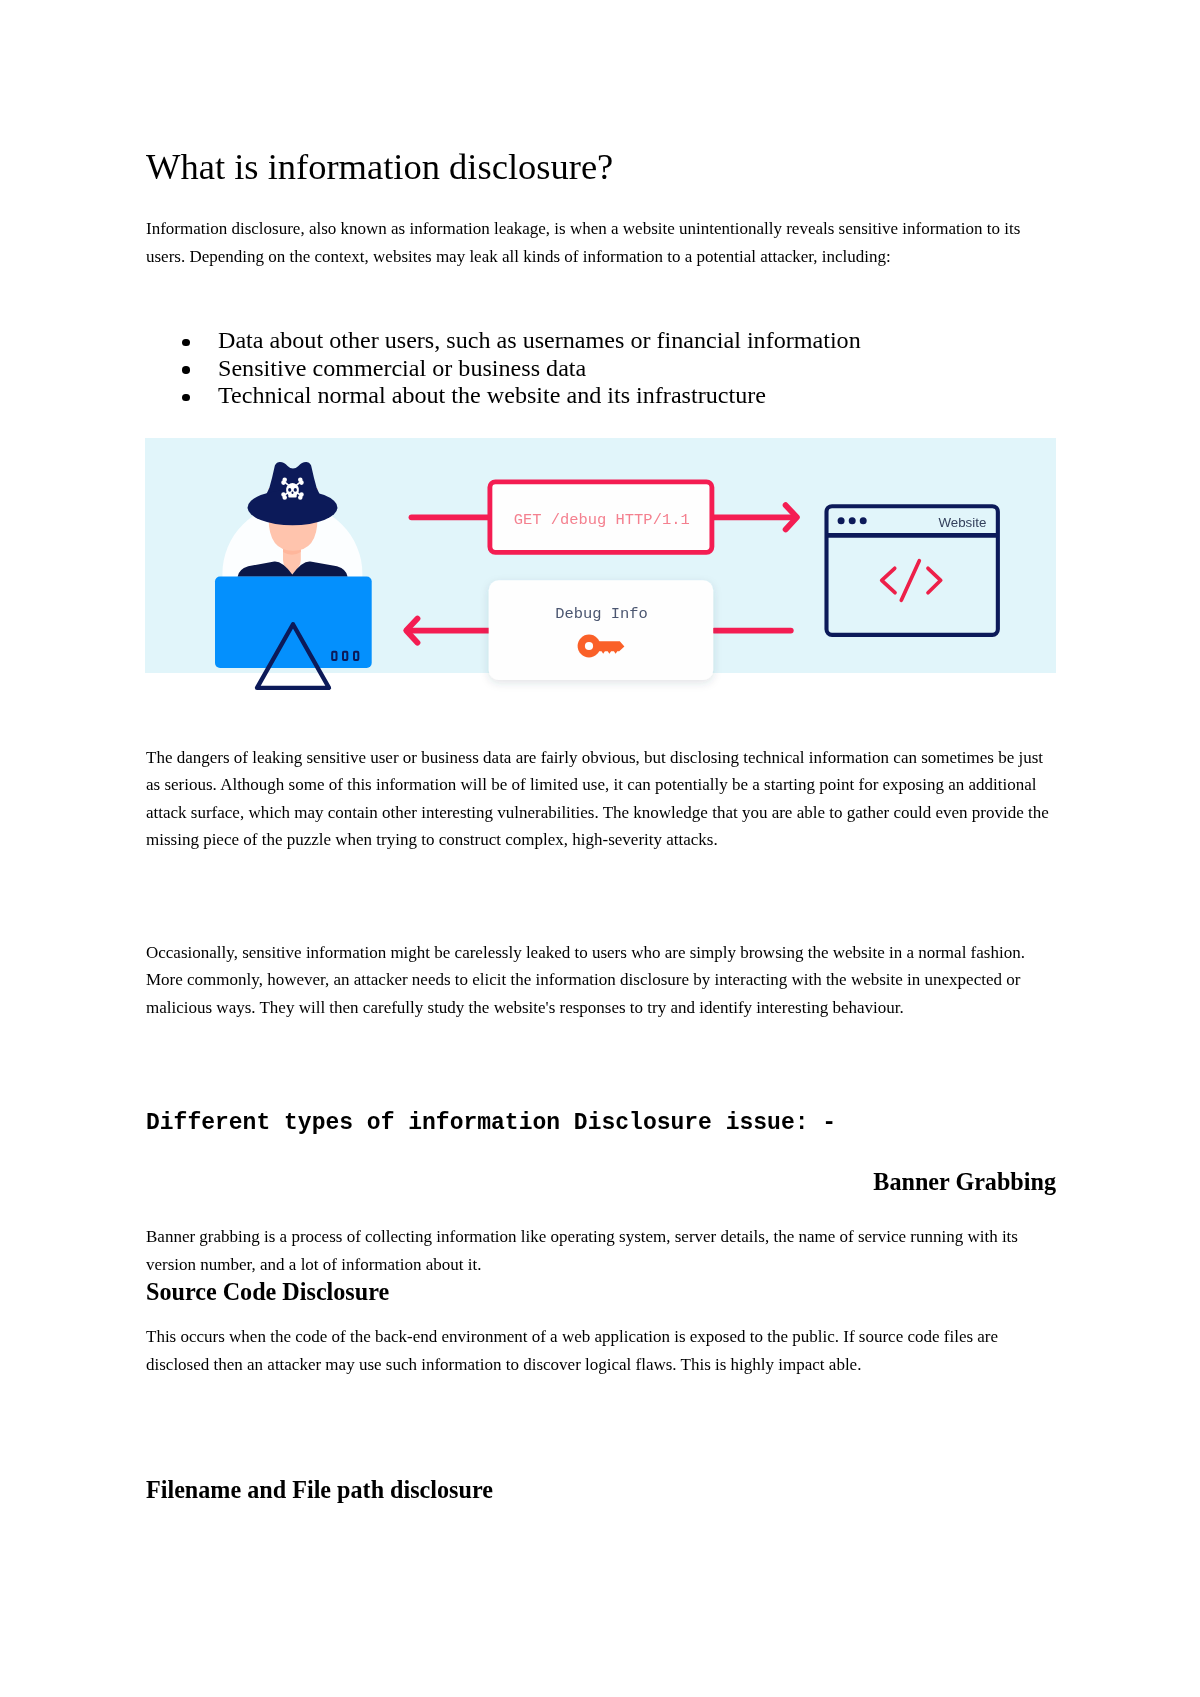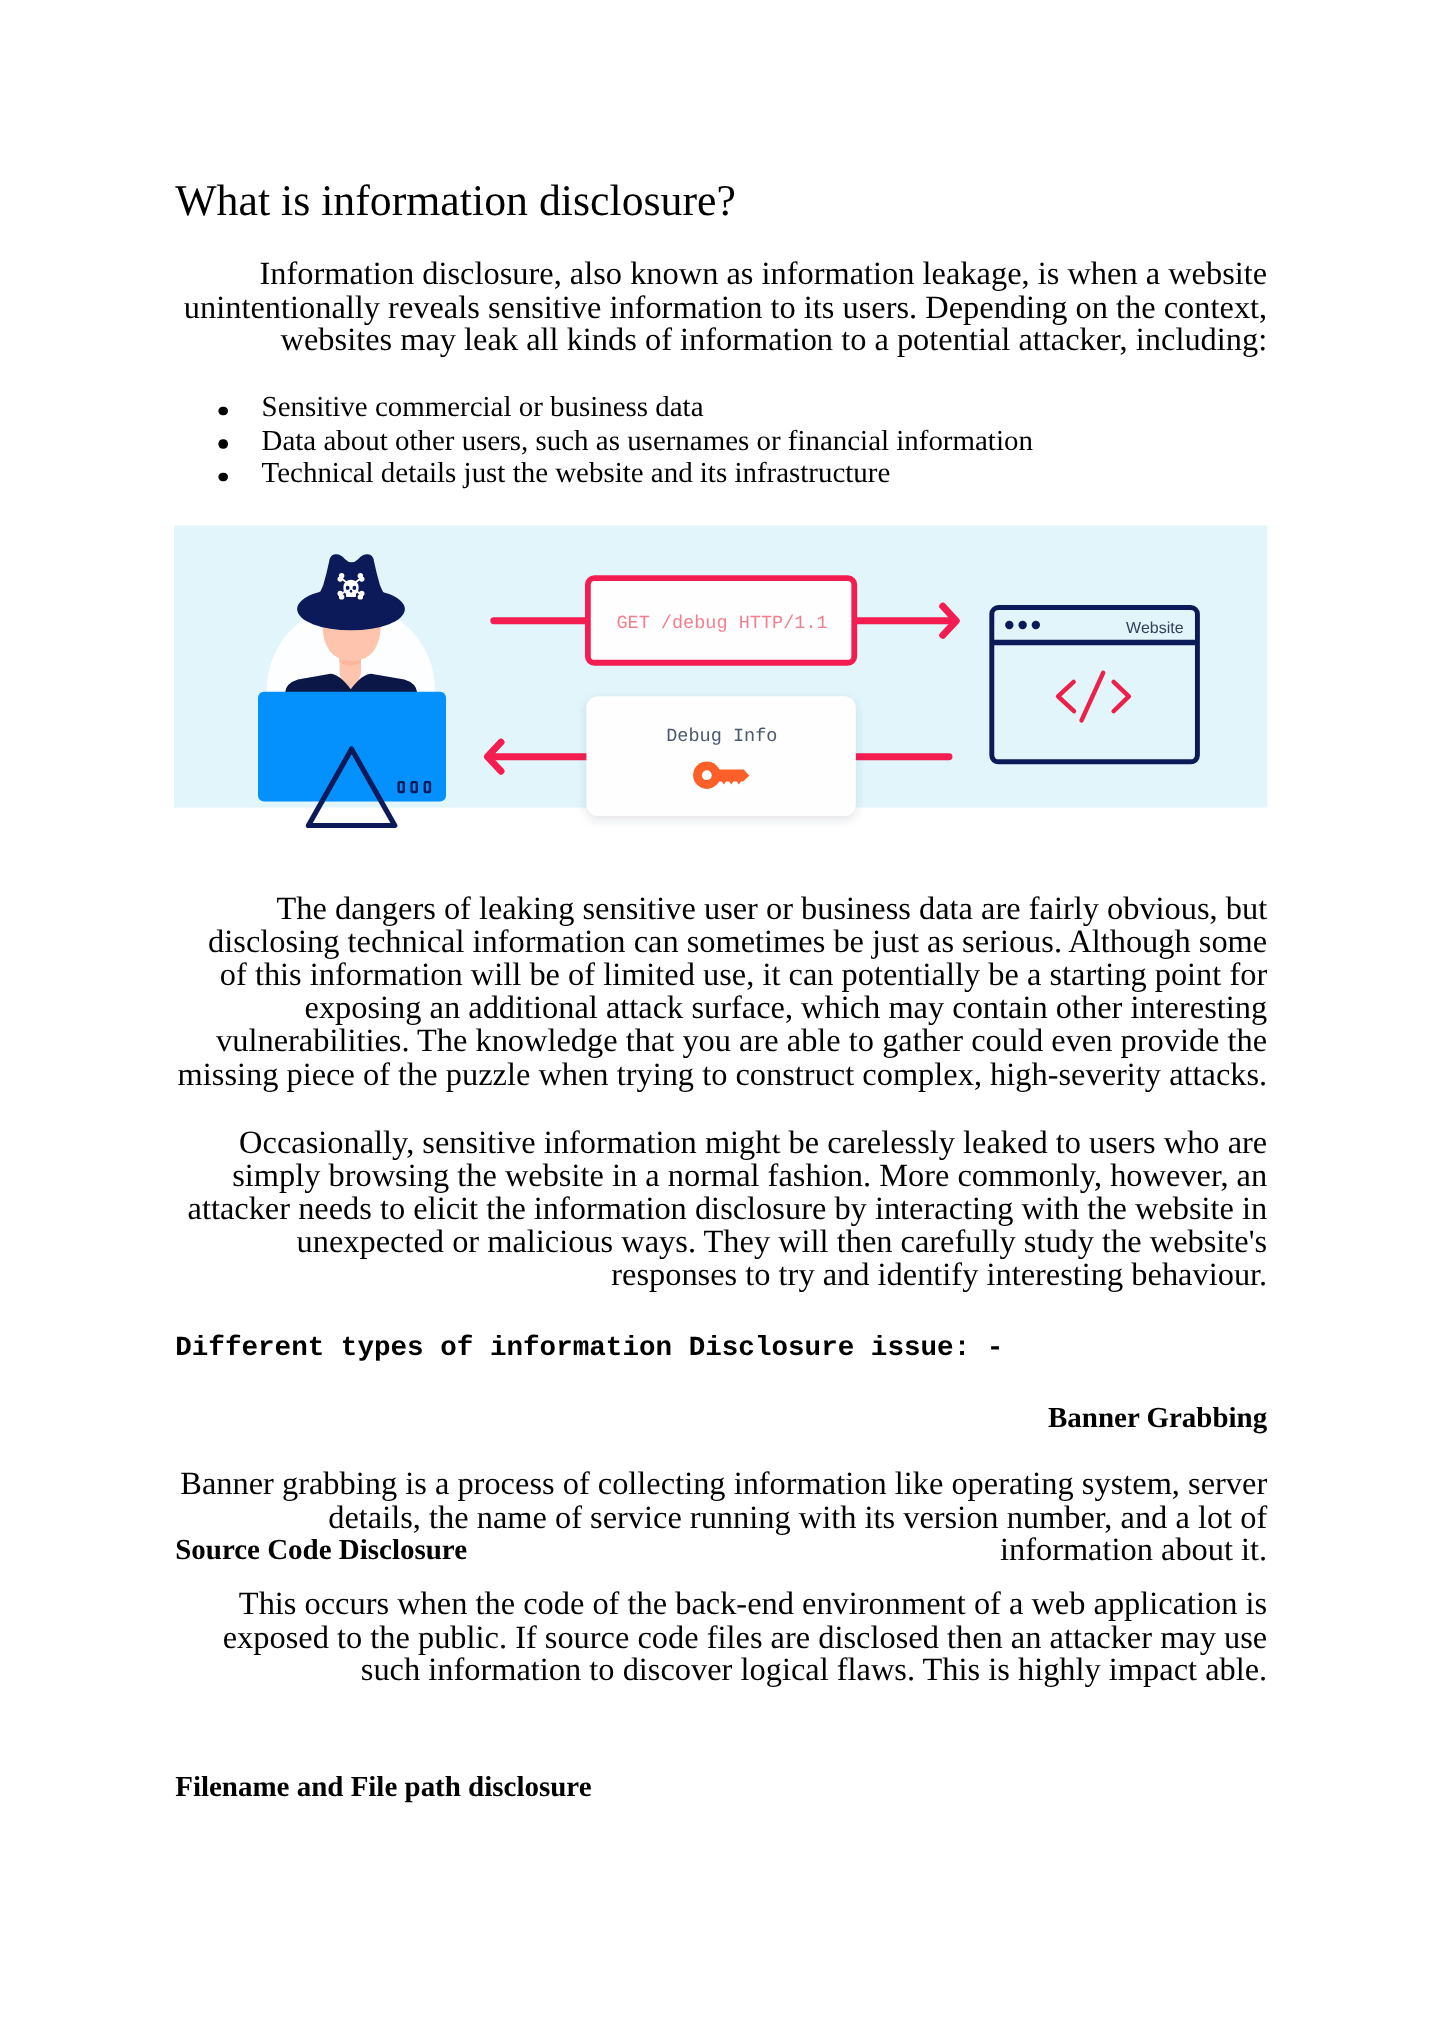--- a/index.html
+++ b/index.html
@@ -5,43 +5,43 @@
   html,body{margin:0;padding:0;background:#ffffff;}
   body{width:1200px;height:1697px;
        font-family:"Liberation Serif", serif;color:#000000;
        -webkit-font-smoothing:antialiased;}
   .page{position:relative;width:1200px;height:1697px;overflow:hidden;background:#fff;}
 
   .blk{position:absolute;left:146px;width:910px;}
   h1.doc-h1{font-size:36.5px;font-weight:normal;margin:0;padding:0;line-height:41px;}
   h2.doc-h2{font-size:23px;font-weight:bold;margin:0;padding:0;line-height:32px;font-family:Liberation Mono, monospace;}
   h3.doc-h3{font-size:24.15px;font-weight:bold;margin:0;padding:0;line-height:27.6px;}
-  p.para{font-size:27px;line-height:27.6px;margin:0;padding:0;text-align:right;}
+  p.para{font-size:17px;line-height:27.6px;margin:0;padding:0;text-align:left;}
   ul.bullets{margin:0;padding:0;list-style:none;}
   ul.bullets li{font-size:24.11px;line-height:27.6px;position:relative;padding-left:72px;}
   ul.bullets li .bdot{position:absolute;left:36.3px;top:11.6px;width:7.5px;height:7.5px;
                       border-radius:50%;background:#000;}
 
   .figure{position:absolute;left:145px;top:438px;width:911px;height:235px;
           background:#e1f5fa;}
   .figure svg{display:block;width:911px;height:277px;}
 </style>
 </head>
 <body>
 
 <div class="page">
 
   <h1 class="blk doc-h1" style="top:146px;">What is information disclosure?</h1>
 
   <p class="blk para" style="top:215.3px;">Information disclosure, also known as information leakage, is when a website unintentionally reveals sensitive information to its users. Depending on the context, websites may leak all kinds of information to a potential attacker, including:</p>
 
   <ul class="blk bullets" style="top:327px;">
+    <li><span class="bdot"></span><span>Data about other users, such as usernames or financial information</span></li>
     <li><span class="bdot"></span><span>Sensitive commercial or business data</span></li>
-    <li><span class="bdot"></span><span>Data about other users, such as usernames or financial information</span></li>
-    <li><span class="bdot"></span><span>Technical details just the website and its infrastructure</span></li>
+    <li><span class="bdot"></span><span>Technical normal about the website and its infrastructure</span></li>
   </ul>
 
   <div class="figure">
     <svg viewBox="0 0 911 277" width="911" height="277">
       <defs>
         <filter id="softshadow" x="-30%" y="-30%" width="160%" height="160%">
           <feDropShadow dx="0" dy="3" stdDeviation="4" flood-color="#2b3a55" flood-opacity="0.14"></feDropShadow>
         </filter>
       </defs>
 

